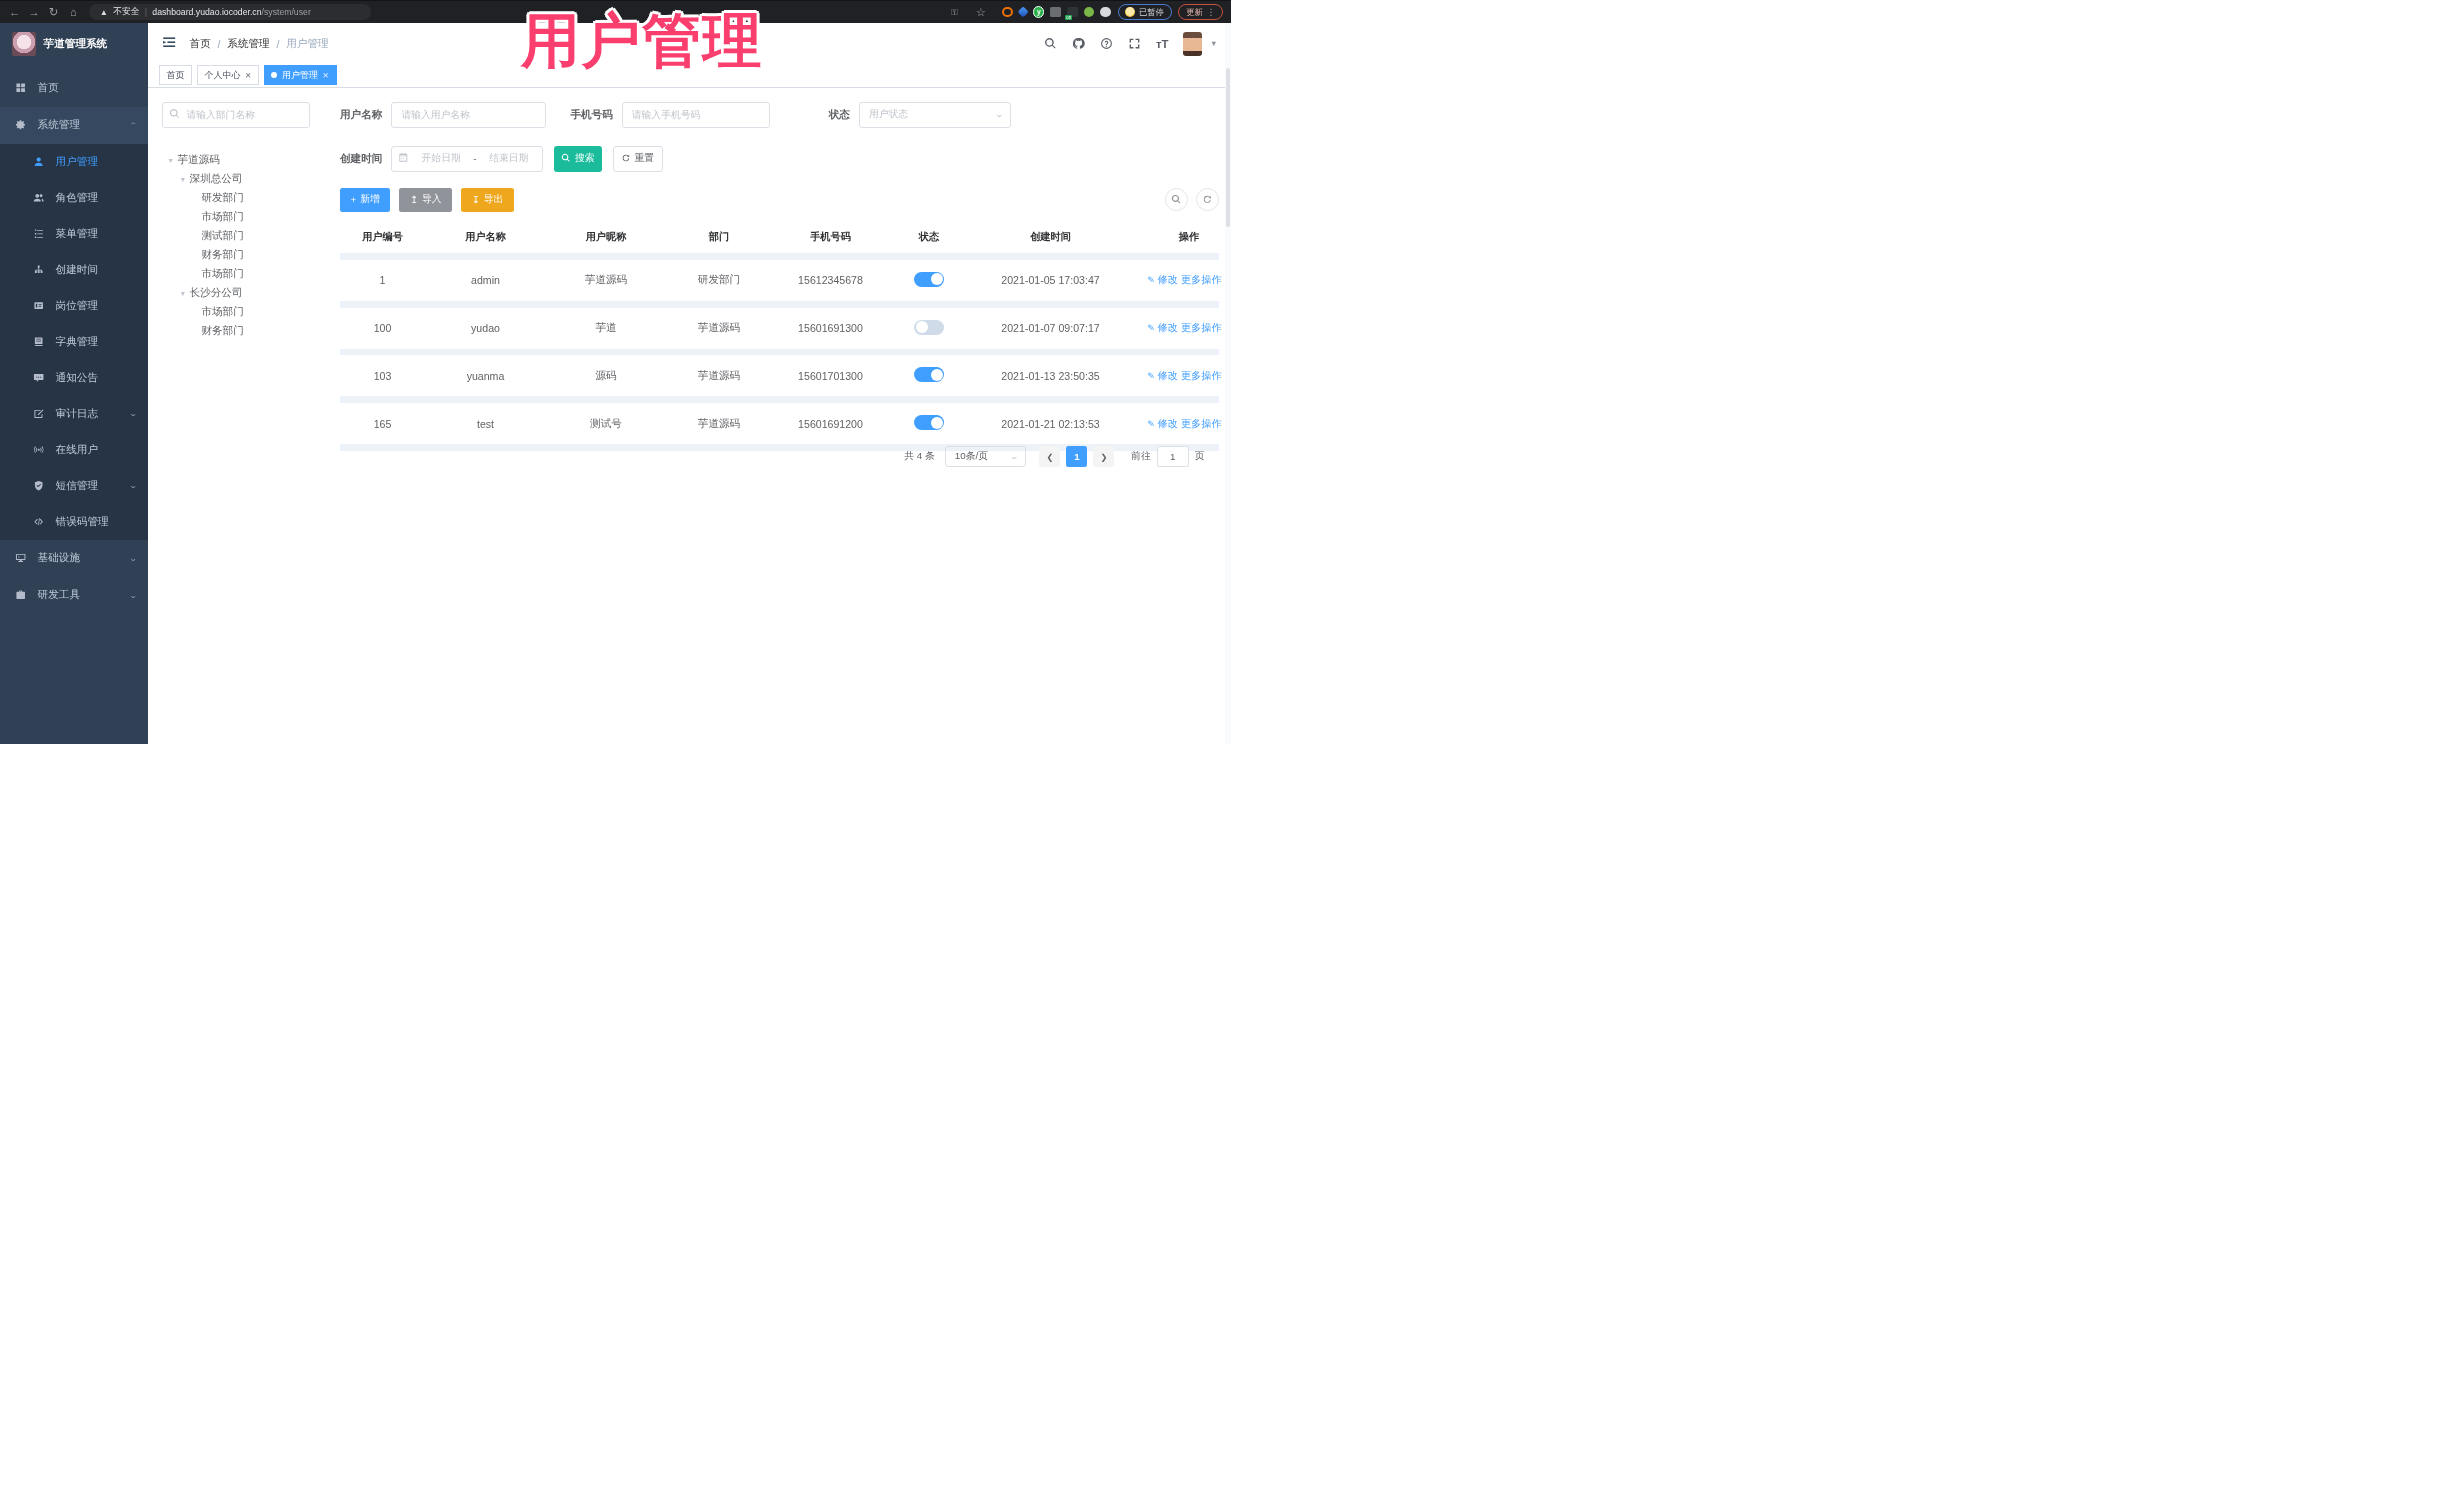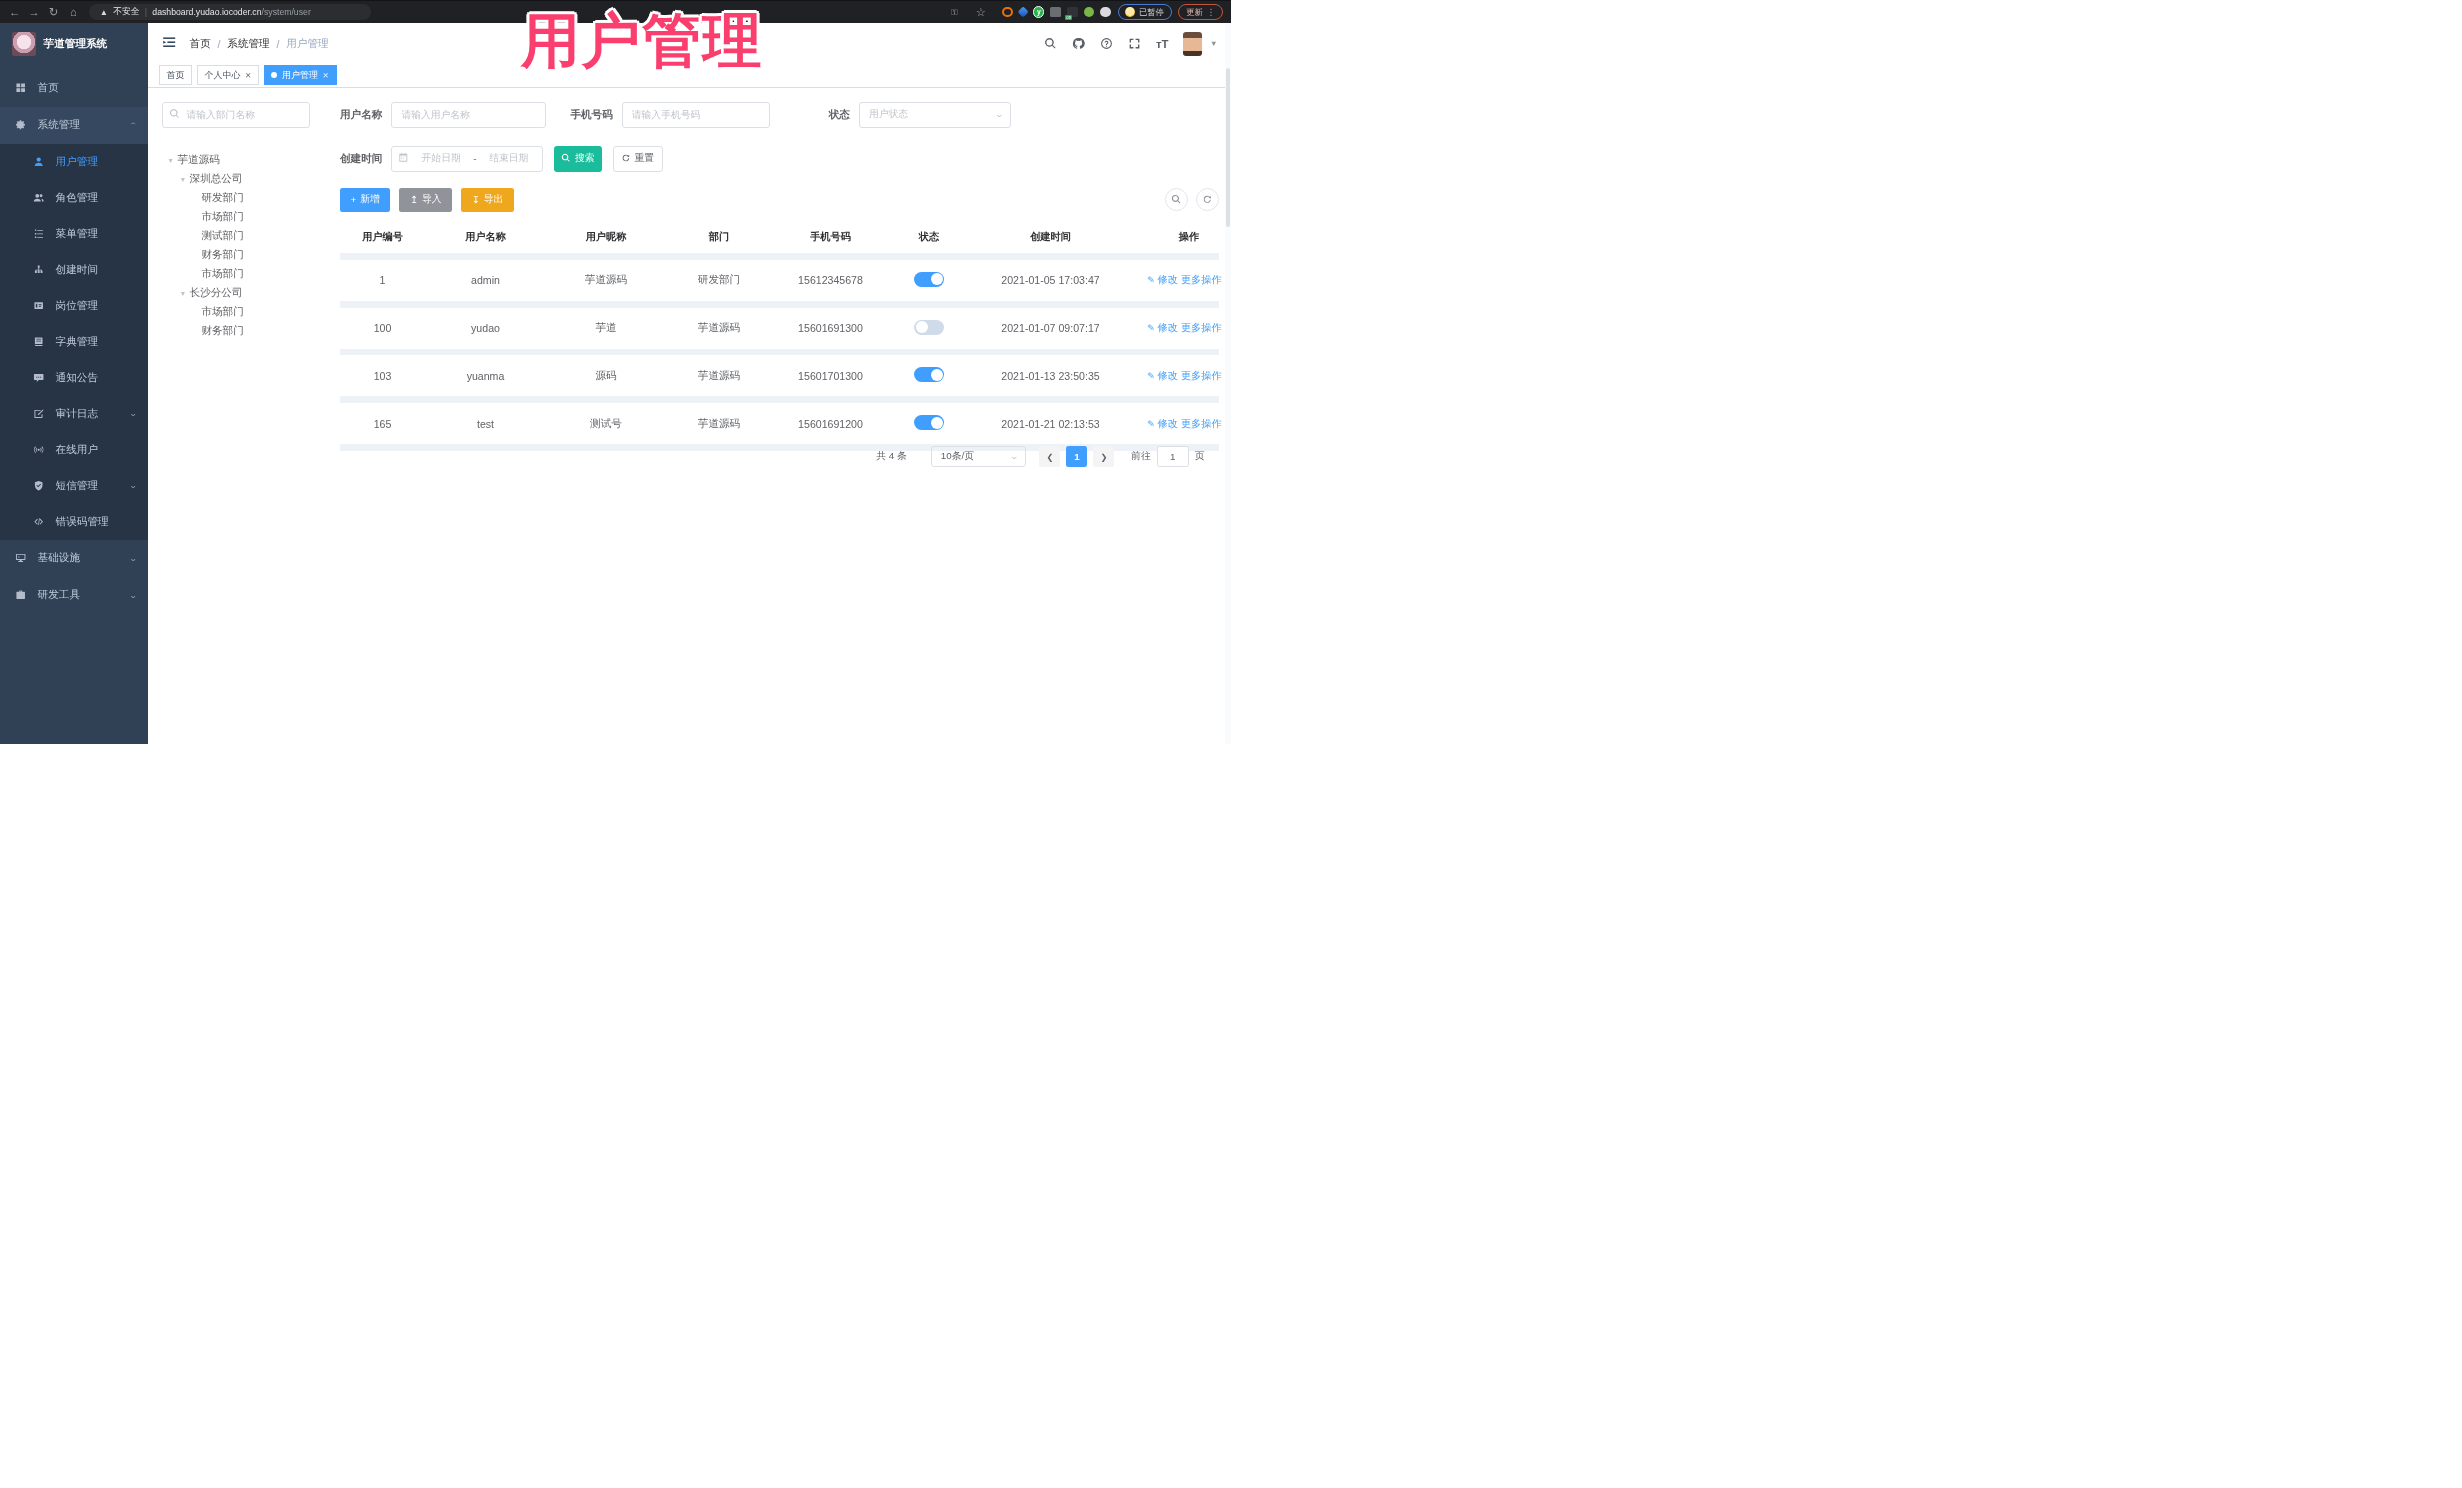--- a/index.html
+++ b/index.html
@@ -119,21 +119,21 @@
   .switch.off { background:#cfdbe9; }
   .switch .knob { position:absolute; top:1.5px; width:12px; height:12px; border-radius:50%; background:#fff; }
   .switch.on .knob { right:1.5px; }
   .switch.off .knob { left:1.5px; }
   .op { color:#409eff; cursor:pointer; font-size:10.2px; white-space:nowrap; }
   .op .pen { font-size:9px; }
   .op-chev { font-size:7.6px; transform:scaleX(1.4); display:inline-block; }
 
   
   #pagination { position:absolute; right:26.5px; top:358px; display:flex; align-items:center; font-size:9.8px; color:#606266; }
-  #pg-sel { width:95px; height:21px; margin-left:24px; color:#606266; }
+  #pg-sel { width:81px; height:21px; margin-left:10px; color:#606266; }
   .pg-btn { width:21px; height:21px; border-radius:2.3px; background:#f4f4f5; color:#606266; display:flex; align-items:center; justify-content:center; font-size:8.3px; margin-left:13.6px; cursor:pointer; }
   .pg-btn.pg-next { margin-left:6px; }
   .pg-cur { width:21px; height:21px; border-radius:2.3px; background:#409eff; color:#fff; font-weight:bold; display:flex; align-items:center; justify-content:center; font-size:9.8px; margin-left:6px; }
   #pg-goto { margin-left:16.7px; }
   #pg-input { width:32px; height:21px; border:0.8px solid #dcdfe6; border-radius:2.3px; text-align:center; font-size:9.8px; color:#606266; margin:0 6px; outline:none; font-family:inherit; }
 
   
   #scrollbar { position:absolute; right:0; top:23px; width:6px; height:721px; background:#fafbfc; }
   #scroll-thumb { position:absolute; right:0.8px; top:45px; width:4.5px; height:159px; border-radius:2.3px; background:#dde1e6; }
 

